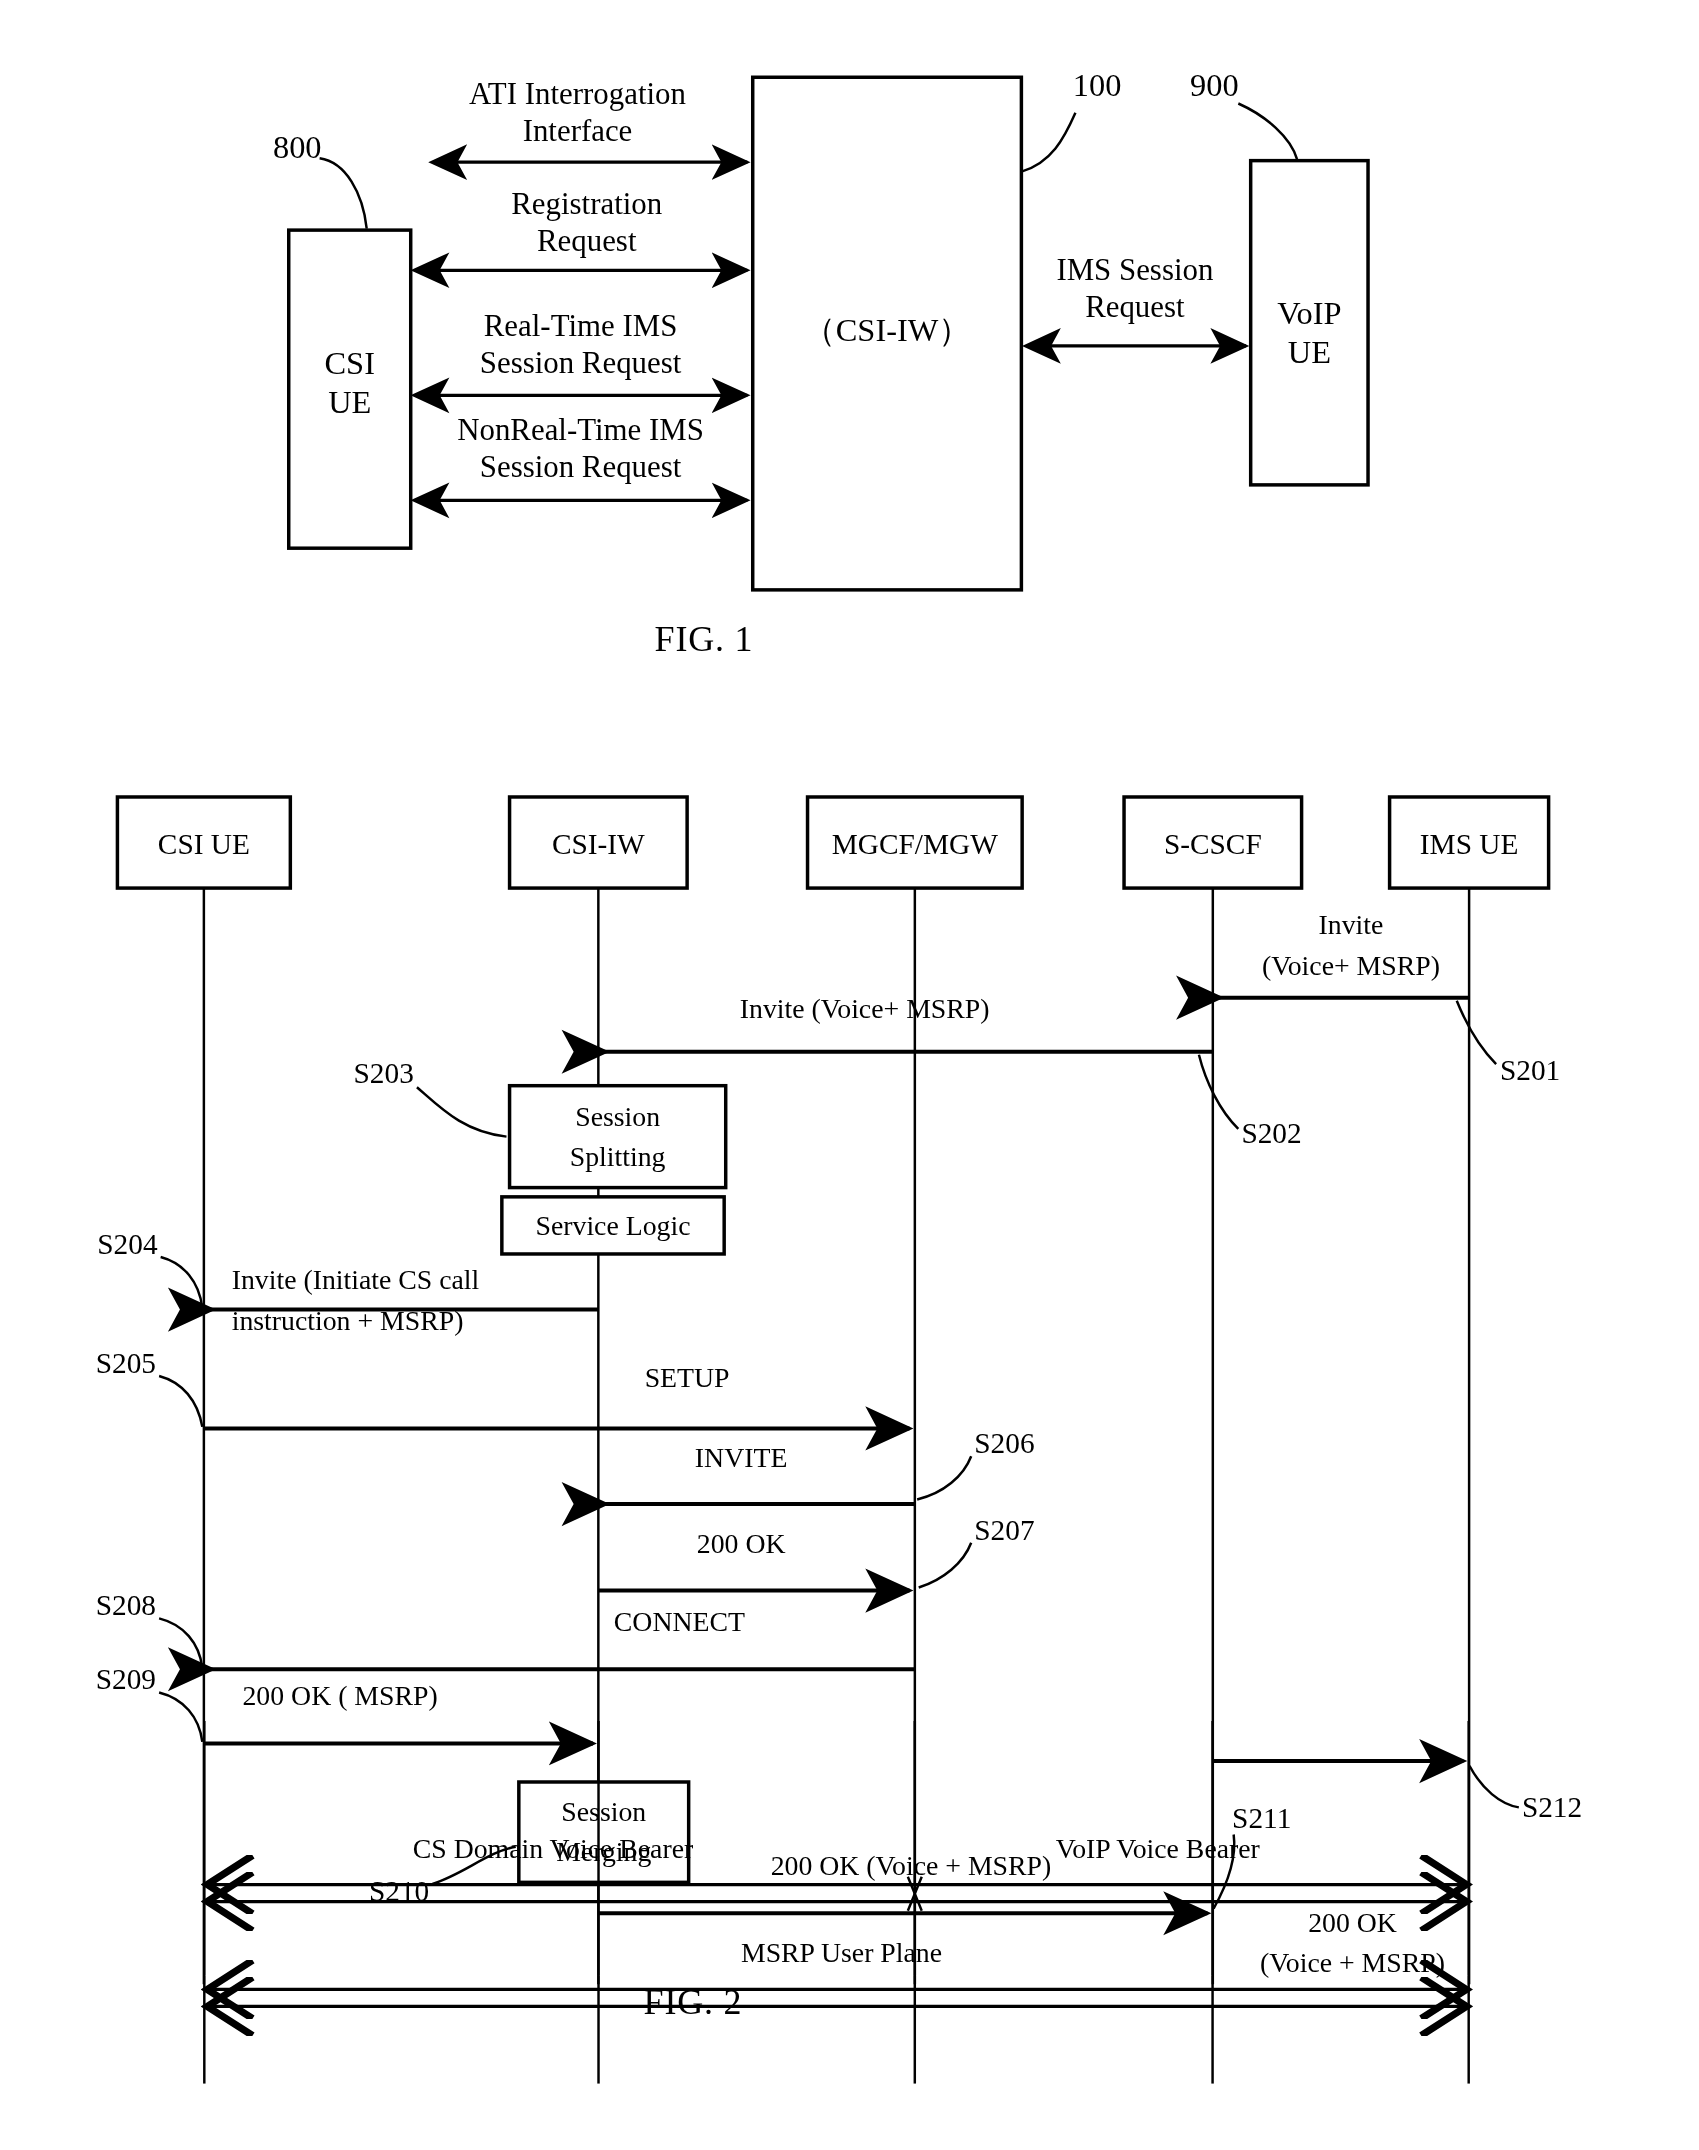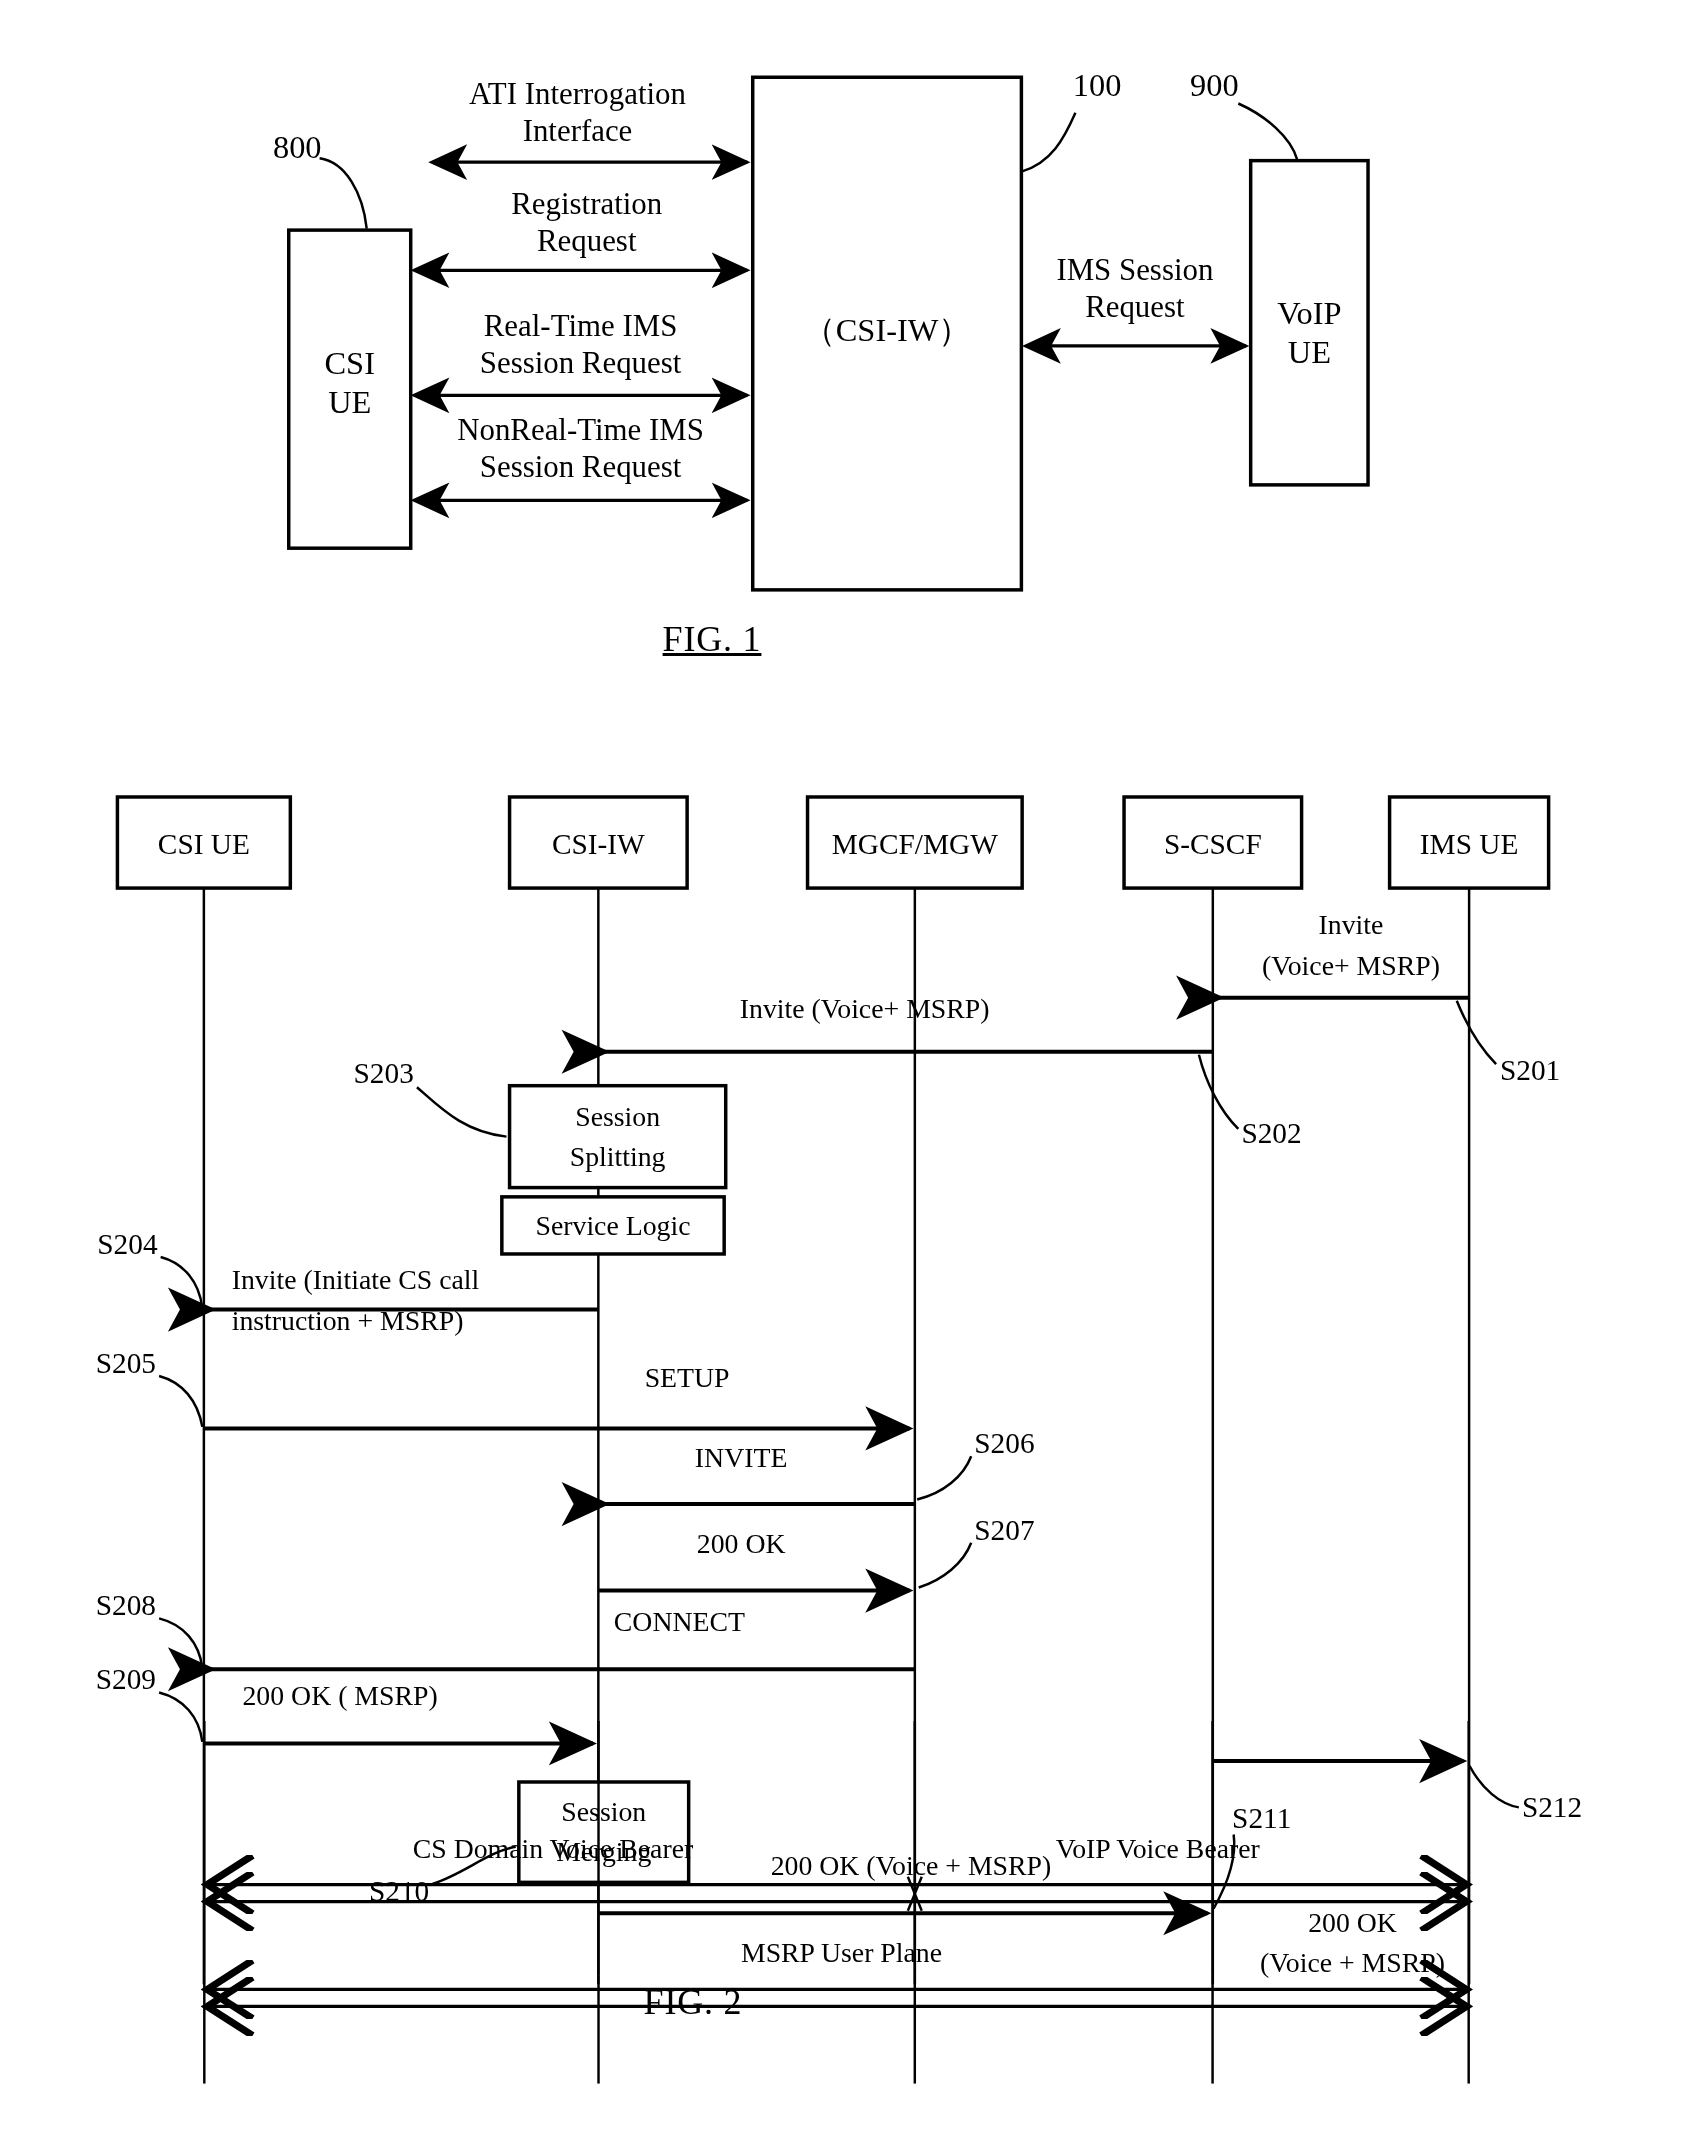--- a/index.html
+++ b/index.html
@@ -30,21 +30,21 @@
   }
   .fig-caption {
     position: absolute;
     text-align: center;
     font-family: "Liberation Serif", "DejaVu Serif", serif;
     font-size: 36px;
     letter-spacing: 0.8px;
     color: #000;
     white-space: nowrap;
   }
-  #fig1-caption { left: 12px; width: 1400px; top: 618px; text-decoration: underline; }
+  #fig1-caption { left: 4px; width: 1400px; top: 618px; }
   #fig2-caption { left: 0; width: 1386px; top: 1981px; }
 
   
   .t   { font-family: "Liberation Serif", "DejaVu Serif", serif; fill: #000; }
   .t-msg   { font-size: 40px; }
   .t-box   { font-size: 42px; }
   .t-ref   { font-size: 42px; }
   .t-lane  { font-size: 38px; }
   .t-msg2  { font-size: 36px; }
   .t-step  { font-size: 38px; }

